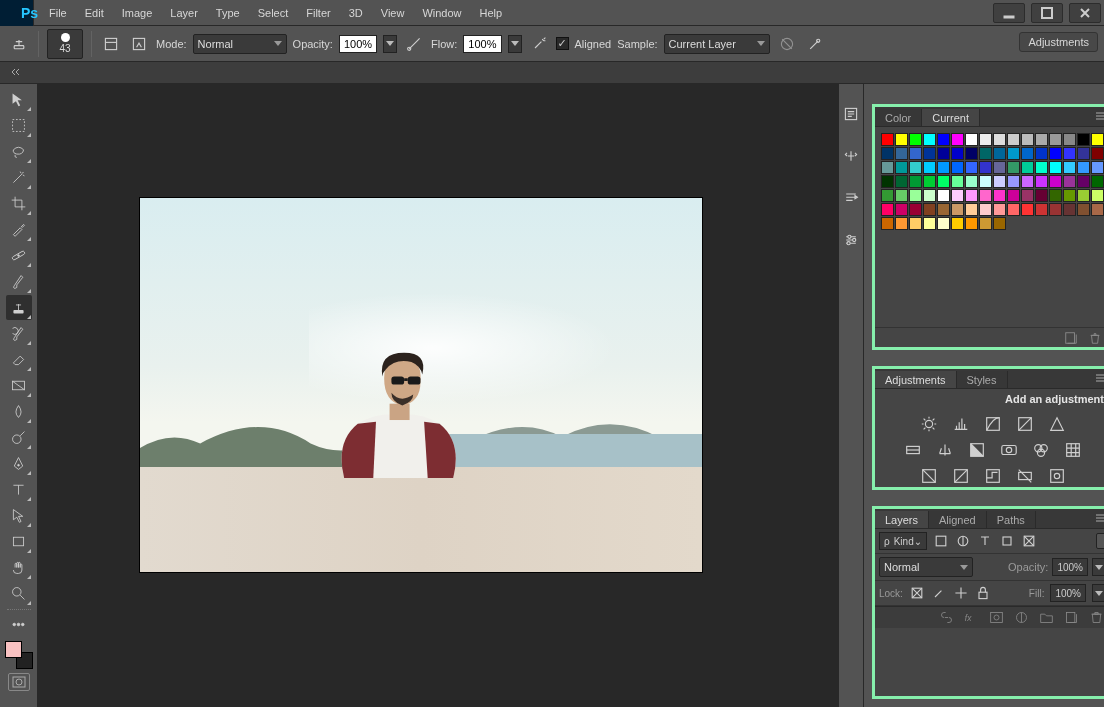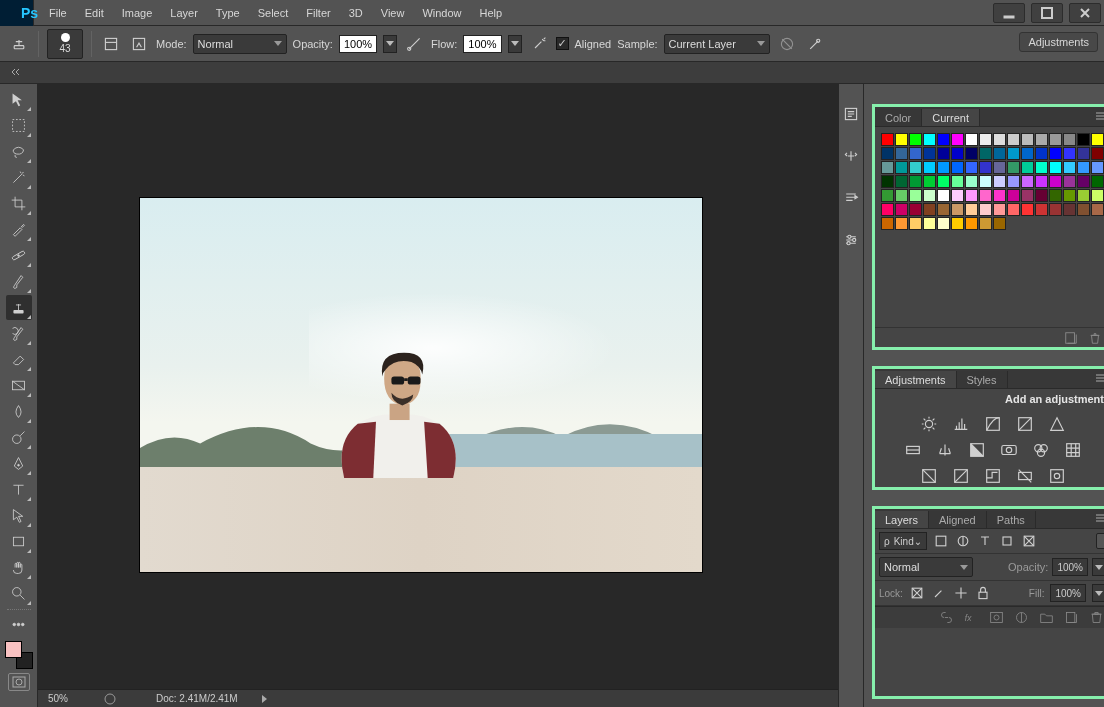--- a/index.html
+++ b/index.html
@@ -521,28 +521,20 @@
             <path d="M62 28 Q58 2 86 2 Q112 2 106 26 Q104 16 94 12 Q76 8 66 20 Q62 24 62 28 Z" fill="#2b221d"></path>
 
             <path d="M72 46 Q82 58 96 48 Q96 56 84 60 Q72 56 72 46 Z" fill="#3a2f28"></path>
 
             <rect x="72" y="28" width="14" height="9" rx="3" fill="#1a1a1a"></rect>
             <rect x="90" y="28" width="14" height="9" rx="3" fill="#1a1a1a"></rect>
             <rect x="86" y="30" width="4" height="3" fill="#1a1a1a"></rect>
           </svg>
         </div>
       </div>
-    </div>
-    <div class="status">
-      <div class="zoom">50%</div>
-      <svg width="12" height="12" viewBox="0 0 12 12" style="margin-left:6px">
-          <circle cx="6" cy="6" r="5" fill="none" stroke="#999"></circle>
-        </svg>
-      <div class="doc-size">Doc: 2.41M/2.41M</div>
-      <div class="play"></div>
     </div>
   </div>
 
   <div class="right">
     <div class="dock">
       <div class="dock-icon">
           <svg class="icon-svg" viewBox="0 0 20 20">
             <rect x="3" y="3" width="14" height="14" fill="none"></rect>
             <path d="M6 7h8M6 10h8M6 13h5"></path>
           </svg>

